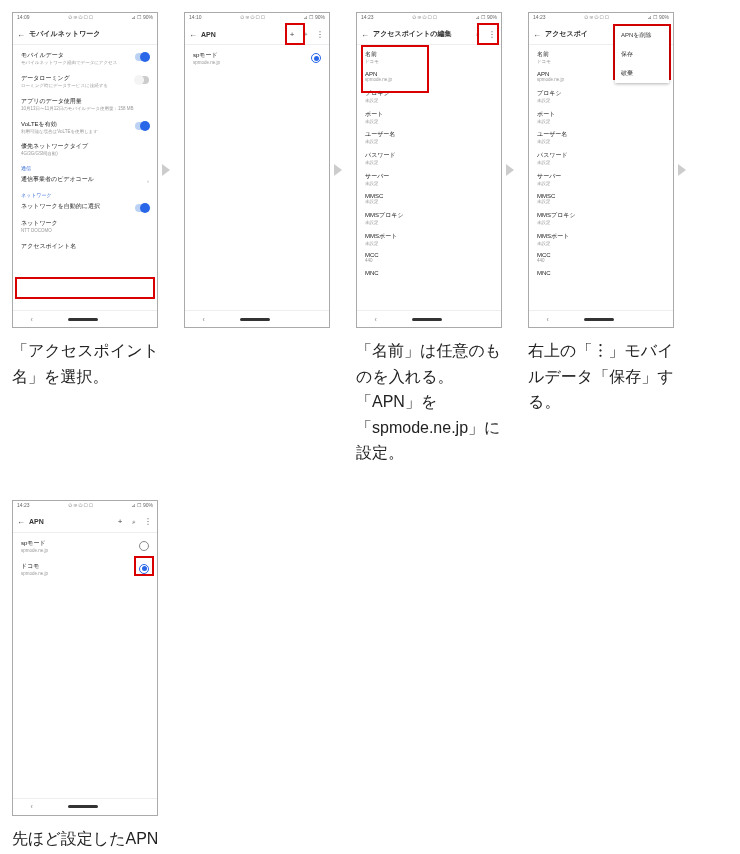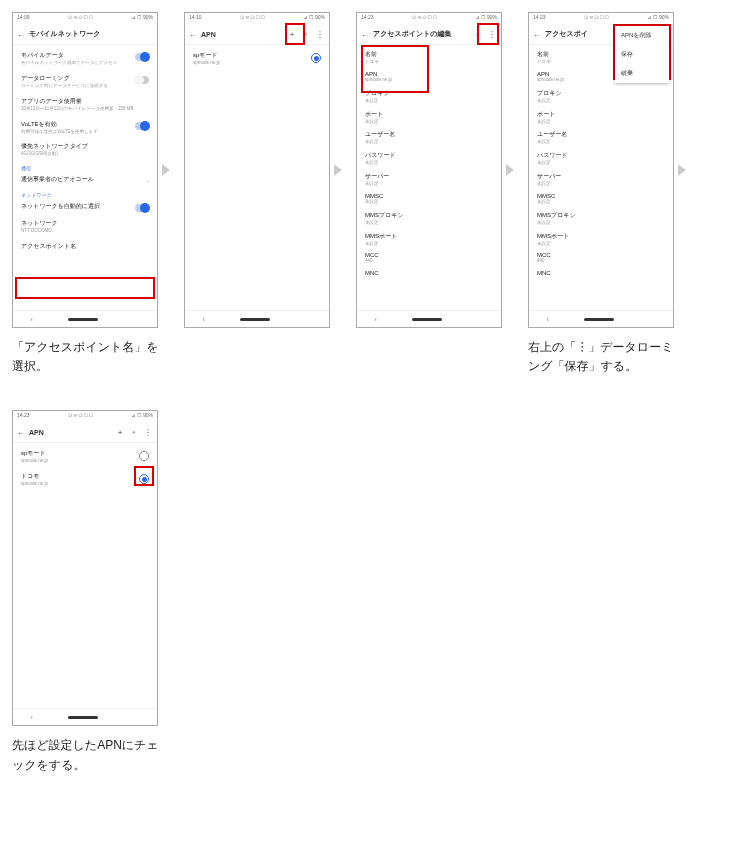--- a/index.html
+++ b/index.html
@@ -137,21 +137,21 @@
   .nav-bar .nav-back{font-size:7px;color:#888;}
   .nav-bar .nav-home{width:30px;height:3px;border-radius:2px;background:#333;}
   .hi {
     position:absolute;
     border:2px solid #d80000;
     box-sizing:border-box;
     pointer-events:none;
   }
   .caption {
     margin-top:10px;
-    font-size:12px;
+    font-size:16px;
     line-height:1.6;
     color:#222;
     width:155px;
   }
   .popup {
     position:absolute;
     right:4px; top:13px;
     width:54px;
     background:#fff;
     box-shadow:0 1px 3px rgba(0,0,0,0.3);
@@ -334,20 +334,21 @@
         <div class="nav-bar">
           <span class="nav-back">‹</span>
           <span class="nav-home"></span>
           <span style="width:7px"></span>
         </div>
         <div class="hi" style="left:4px;top:32px;width:68px;height:48px;"></div>
         <div class="hi" style="right:2px;top:10px;width:22px;height:22px;"></div>
       </div>
       <div class="arrow"></div>
     </div>
+    <div class="caption">「名前」は任意のものを入れる。「APN」を「spmode.ne.jp」に設定。</div>
   </div>
 
   <div class="step">
     <div class="phone-row">
       <div class="phone">
         <div class="status-bar">
           <span>14:23</span>
           <span>◎ ፨ ◎ ▢ ▢</span>
           <span>⊿ ☐ 90%</span>
         </div>
@@ -412,21 +413,21 @@
         </div>
         <div class="nav-bar">
           <span class="nav-back">‹</span>
           <span class="nav-home"></span>
           <span style="width:7px"></span>
         </div>
         <div class="hi" style="right:2px;top:11px;width:58px;height:56px;"></div>
       </div>
       <div class="arrow"></div>
     </div>
-    <div class="caption">右上の「︙」データローミング「保存」する。</div>
+    <div class="caption">右上の「︙」モバイルデータ「保存」する。</div>
   </div>
 
   <div class="step" style="margin-top:24px;">
     <div class="phone-row">
       <div class="phone">
         <div class="status-bar">
           <span>14:23</span>
           <span>◎ ፨ ◎ ▢ ▢</span>
           <span>⊿ ☐ 90%</span>
         </div>

